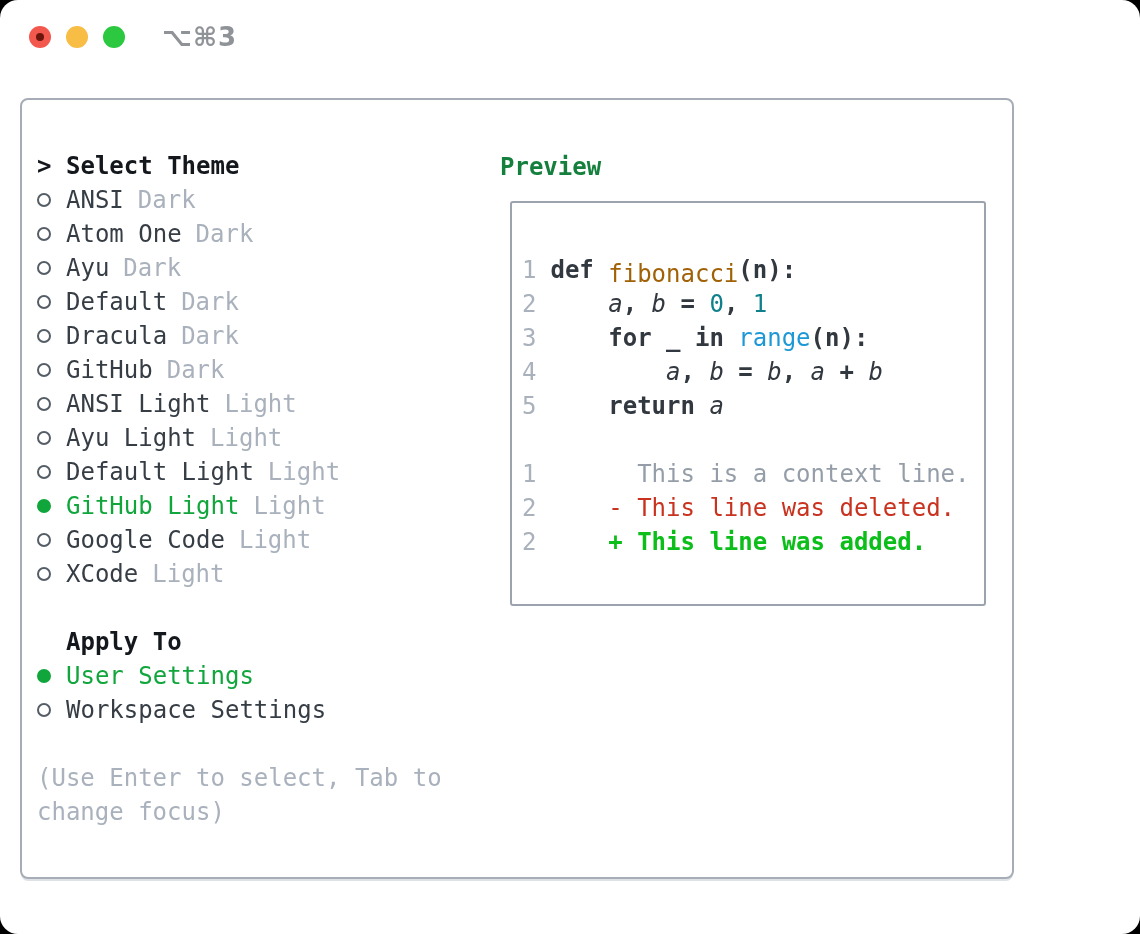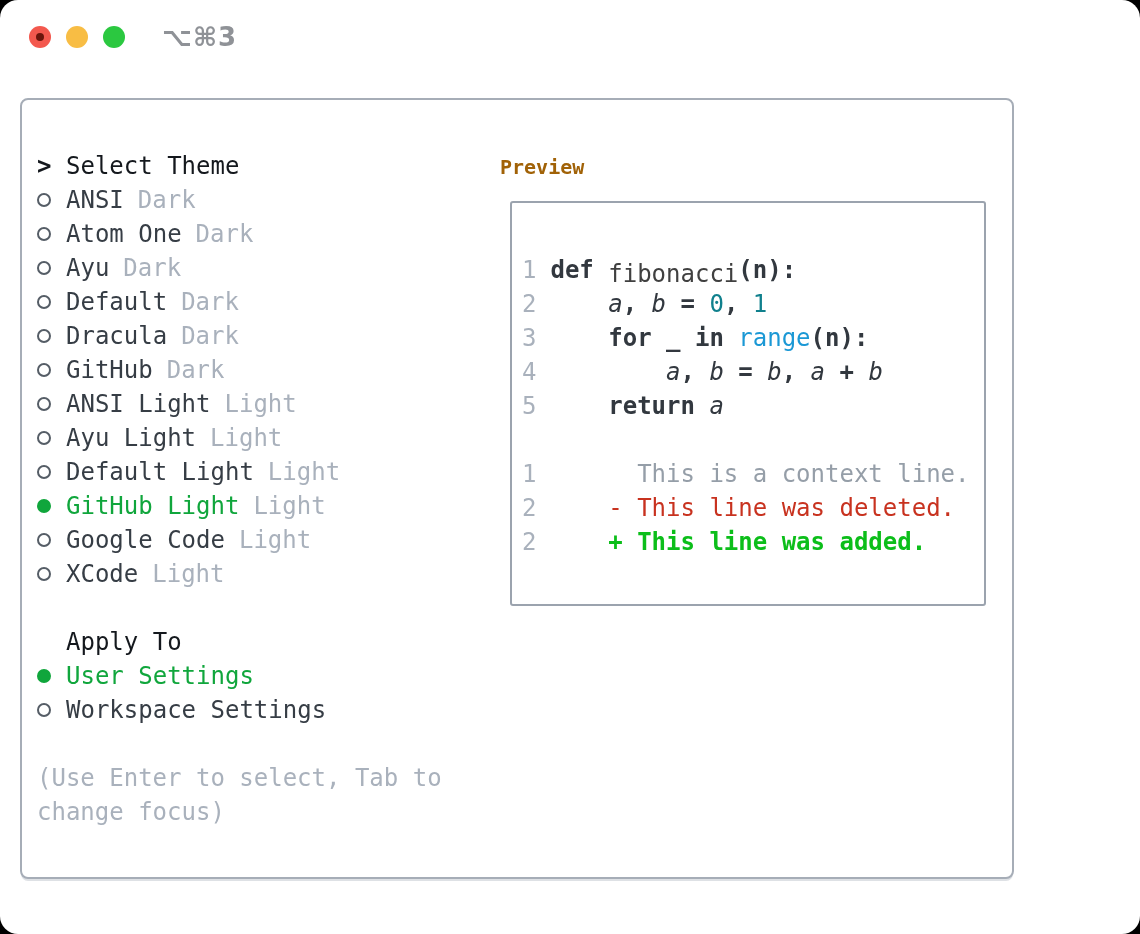--- a/index.html
+++ b/index.html
@@ -41,43 +41,43 @@
     font-size:24px; color:#363d45; white-space:pre;
   }
   .marker { width:29px; display:flex; align-items:center; flex:0 0 29px; }
   .radio {
     width:14px; height:14px; border:2px solid #555d66; border-radius:50%;
     background:transparent;
   }
   .selected .radio { background:#10a63c; border-color:#10a63c; }
   .selected .label { color:#10a63c; }
   .prompt { font-weight:bold; color:#14181d; }
-  .hdr { font-weight:normal; color:#14181d; }
+  .hdr { font-weight:bold; color:#14181d; }
   .variant { color:#a9b1bc; margin-left:14px; }
   .hint { color:#a9b1bc; }
 
   
   .preview-title {
     position:absolute; left:500px; top:150px; height:34px;
     display:flex; align-items:center;
-    font-size:20px; font-weight:bold; color:#a16207;
+    font-size:24px; font-weight:bold; color:#15803d;
   }
   .preview-box {
     position:absolute; left:510px; top:201px; width:476px; height:405px;
     background:#fff; border:2px solid #9ba3ae; border-radius:3px;
   }
   .code-row {
     position:absolute; left:10px; height:34px;
     display:flex; align-items:center;
     font-size:24px; white-space:pre;
   }
   .ln { color:#a9b1bc; margin-right:14px; white-space:pre; }
   .tok { white-space:pre; }
   .t-plain   { color:#32383f;font-weight:bold; }
-  .t-func    { color:#404040;margin-top:8px; }
+  .t-func    { color:#a16207;margin-top:8px; }
   .t-num     { color:#10808d; }
   .t-builtin { color:#1b98d5; }
   .t-var     { color:#32383f; font-style:italic; }
   .d-ctx { color:#959ea8; }
   .d-del { color:#c8321f; }
   .d-add { color:#0cbe1a;font-weight:bold; }
 </style>
 </head>
 <body>
 

